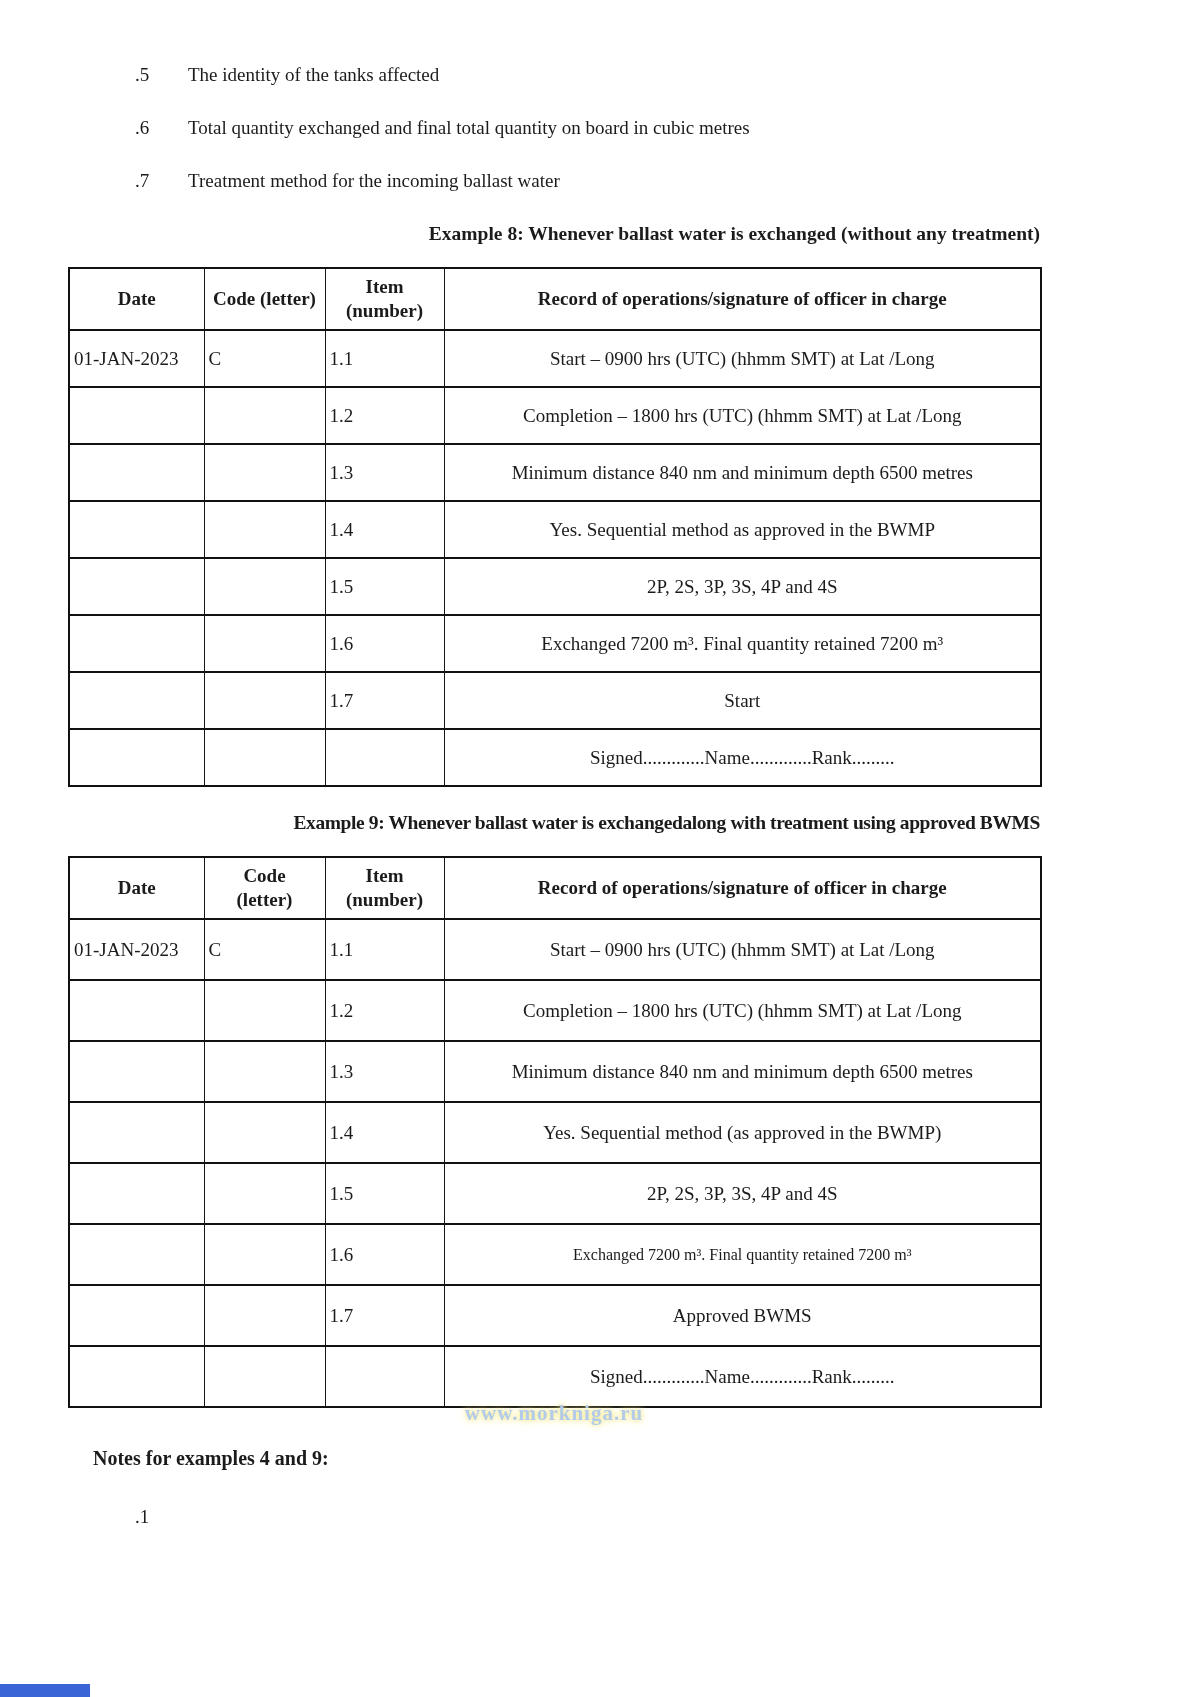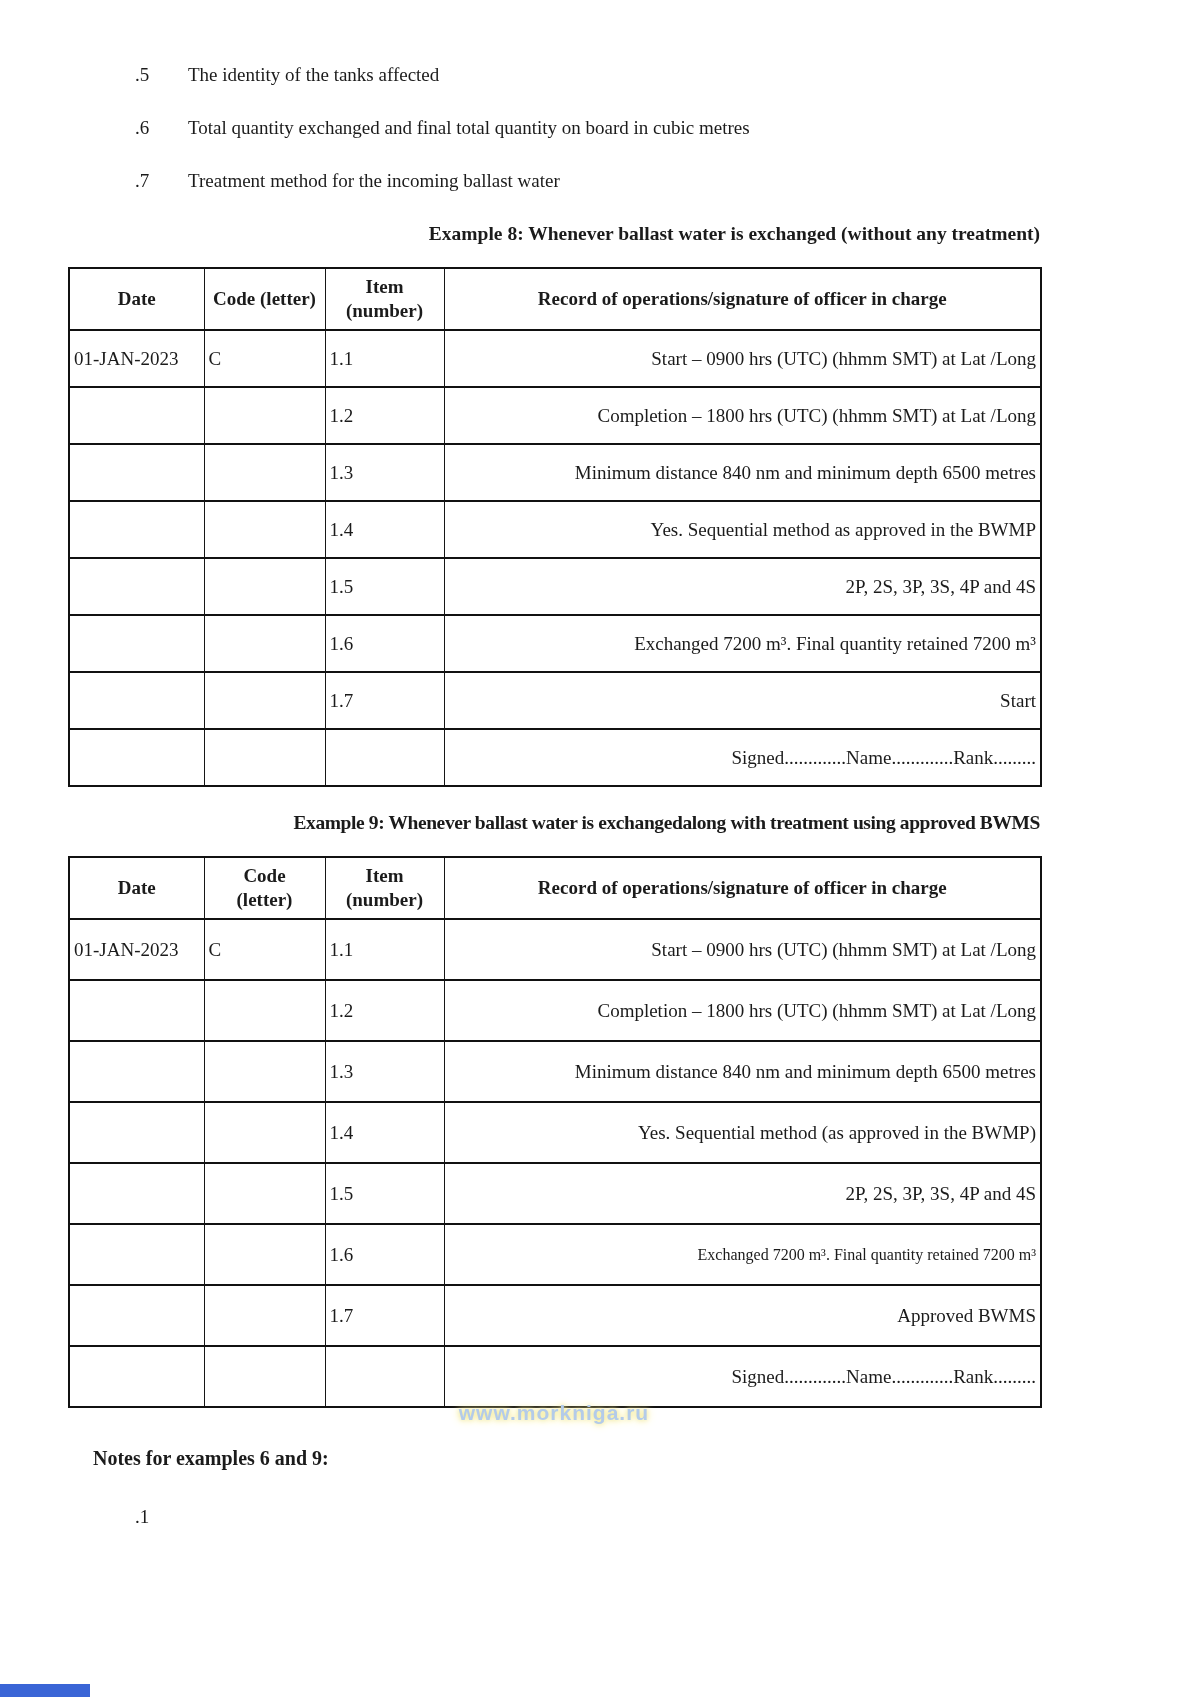--- a/index.html
+++ b/index.html
@@ -58,32 +58,32 @@
     text-align: center;
     white-space: pre-line;
     line-height: 24px;
     padding: 6px 2px;
   }
   col.c-date  { width: 135px; }
   col.c-code  { width: 121px; }
   col.c-item  { width: 119px; }
   col.c-record{ width: 597px; }
   td.center { text-align: left; }
-  td.record { text-align: right; padding-left: 7px; }
+  td.record { text-align: center; padding-left: 7px; }
   td.record.small { font-size: 16px; }
   .t1 td { height: 51px; }
   .t2 td { height: 55px; }
   .t2 th { padding: 10px 2px; }
   
   .watermark {
     text-align: center;
     margin-top: -7px;
     position: relative;
     z-index: 2;
-    font-family: Liberation Sans, sans-serif;
+    font-family: Liberation Serif, serif;
     font-weight: bold;
     font-size: 21px;
     letter-spacing: 1px;
     height: 24px;
     line-height: 24px;
   }
   
   .notes-title {
     font-weight: bold;
     font-size: 20px;
@@ -265,20 +265,20 @@
       <td class="center"></td>
       <td class="center"></td>
       <td class="center"></td>
       <td class="record">Signed.............Name.............Rank.........</td>
     </tr>
   </tbody>
     </table>
 
   <div class="watermark" style="color: rgb(179, 203, 233); text-shadow: rgb(243, 233, 143) 0px 0px 5px, rgb(243, 233, 143) 0px 0px 10px;">www.morkniga.ru</div>
 
-  <div class="notes-title">Notes for examples 6 and 9:</div>
+  <div class="notes-title">Notes for examples 4 and 9:</div>
   <div class="note-item">
     <span class="num">.1</span>
   </div>
 
 </div>
 
 <div class="footer-bar" style="background: rgb(58, 101, 214);"></div>
 
 </body></html>

